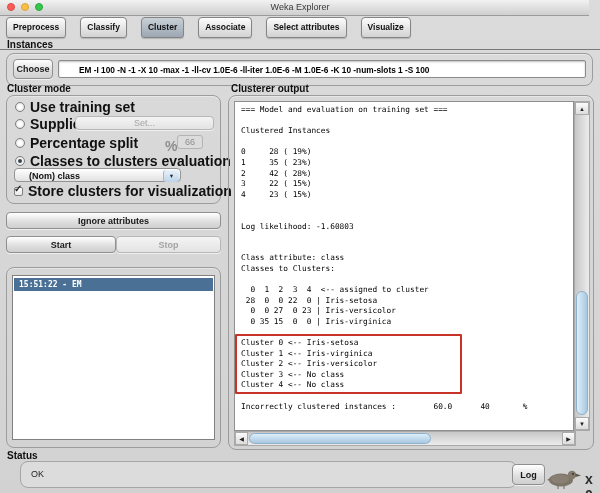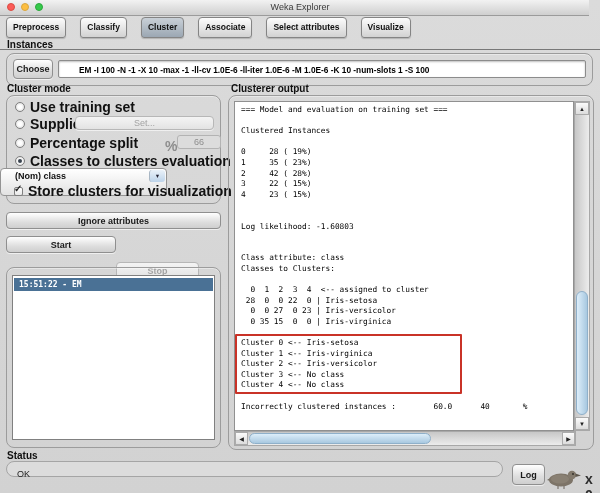--- a/index.html
+++ b/index.html
@@ -124,42 +124,42 @@
     <span class="radio"></span>
     <span class="optlabel">Supplied test set</span>
   </div>
   <button class="abs btn disabled" style="left:75px;top:116px;width:139px;height:14px;font-weight:normal;">Set...</button>
 
   <div class="abs optrow" style="left:15px;top:137px;">
     <span class="radio"></span>
     <span class="optlabel">Percentage split</span>
   </div>
   <span class="abs optlabel muted" style="left:165px;top:138px;">%</span>
-  <div class="abs" style="left:177px;top:135px;width:44px;height:14px;background:#dcdcdc;border:1px solid #b3b3b3;border-radius:3px;box-sizing:border-box;font-size:9px;color:#8d8d8d;text-align:center;line-height:13px;">66</div>
+  <div class="abs" style="left:177px;top:135px;width:26px;height:14px;background:#dcdcdc;border:1px solid #b3b3b3;border-radius:3px;box-sizing:border-box;font-size:9px;color:#8d8d8d;text-align:center;line-height:13px;">66</div>
 
   <div class="abs optrow" style="left:15px;top:155px;">
     <span class="radio on"></span>
     <span class="optlabel">Classes to clusters evaluation</span>
   </div>
 
-  <div class="abs dd" style="left:0;top:168px;width:167px;height:28px;">
+  <div class="abs dd" style="left:14px;top:168px;width:167px;height:14px;">
     <span>(Nom) class</span>
     <span class="dd-arrow">▼</span>
   </div>
 
   <div class="abs optrow" style="left:14px;top:185px;">
     <span class="cb">
         <span class="mark">✓</span>
       </span>
     <span class="optlabel">Store clusters for visualization</span>
   </div>
 
   <button class="abs btn" style="left:6px;top:212px;width:215px;height:17px;">Ignore attributes</button>
   <button class="abs btn" style="left:6px;top:236px;width:110px;height:17px;">Start</button>
-  <button class="abs btn disabled" style="left:116px;top:236px;width:83px;height:17px;margin-top:26px;">Stop</button>
+  <button class="abs btn disabled" style="left:116px;top:236px;width:105px;height:17px;">Stop</button>
 
   <div class="abs groupbox" style="left:6px;top:267px;width:215px;height:181px;"></div>
   <div class="abs list" style="left:12px;top:275px;width:203px;height:165px;">
     <div class="list-item" style="margin:2px 1px 0 1px;">15:51:22 - EM</div>
   </div>
 
   <div class="abs sect" style="left:231px;top:83px;">Clusterer output</div>
   <div class="abs groupbox" style="left:228px;top:95px;width:366px;height:355px;"></div>
   <div class="abs outarea" style="left:234px;top:101px;width:340px;height:330px;">
     <pre class="out abs" style="left:6px;top:3px;">=== Model and evaluation on training set ===
@@ -200,21 +200,21 @@
     <div class="abs sb-arrow" style="left:0;top:315px;width:14px;height:13px;font-size:6px;line-height:13px;">▼</div>
   </div>
 
   <div class="abs htrack" style="left:234px;top:431px;width:342px;height:15px;">
     <div class="abs sb-arrow" style="left:0;top:0;width:13px;height:13px;font-size:6px;line-height:13px;">◀</div>
     <div class="abs hthumb" style="left:14px;top:1px;width:182px;height:11px;"></div>
     <div class="abs sb-arrow" style="left:327px;top:0;width:13px;height:13px;font-size:6px;line-height:13px;">▶</div>
   </div>
 
   <div class="abs sect" style="left:7px;top:450px;">Status</div>
-  <div class="abs statusbox" style="left:6px;top:461px;width:497px;height:16px;">
+  <div class="abs statusbox" style="left:20px;top:461px;width:497px;height:27px;">
     <div class="abs statusval" style="left:10px;top:7px;">OK</div>
   </div>
   <button class="abs btn" style="left:512px;top:464px;width:33px;height:21px;">Log</button>
 
   <svg class="abs" style="left:546px;top:467px;" width="36" height="23" viewBox="0 0 36 23">
     <polygon points="1,13 8,9 8,15" fill="#6e675c"></polygon>
     <ellipse cx="15" cy="13" rx="12" ry="6.5" fill="#7d7468"></ellipse>
     <ellipse cx="14" cy="12" rx="9" ry="4.5" fill="#948a7b" opacity="0.55"></ellipse>
     <circle cx="26" cy="8" r="4.2" fill="#837a6d"></circle>
     <polygon points="29.5,6.5 35,8.5 29.5,10" fill="#5e574d"></polygon>

